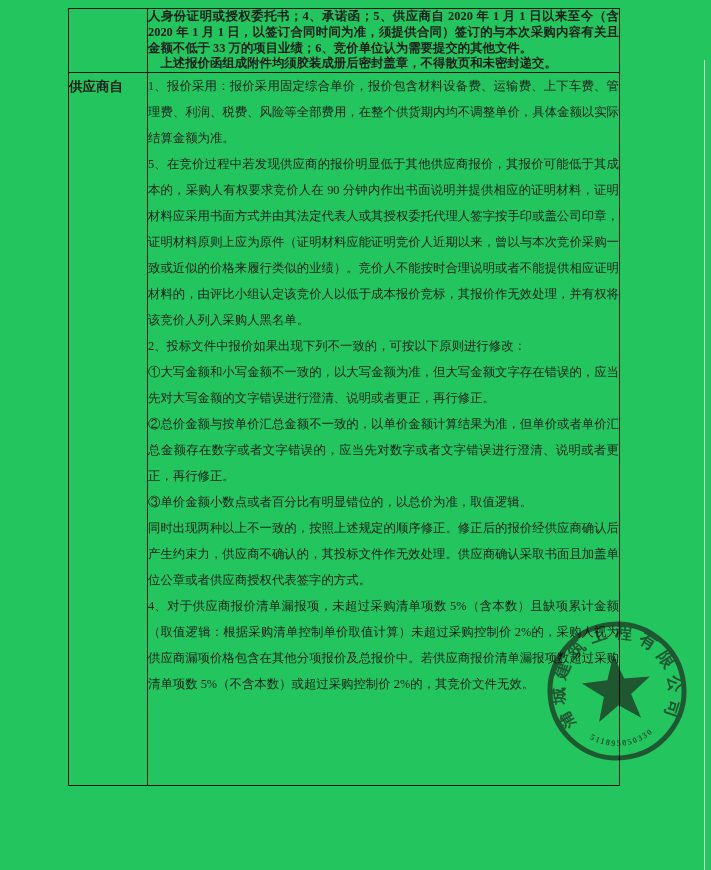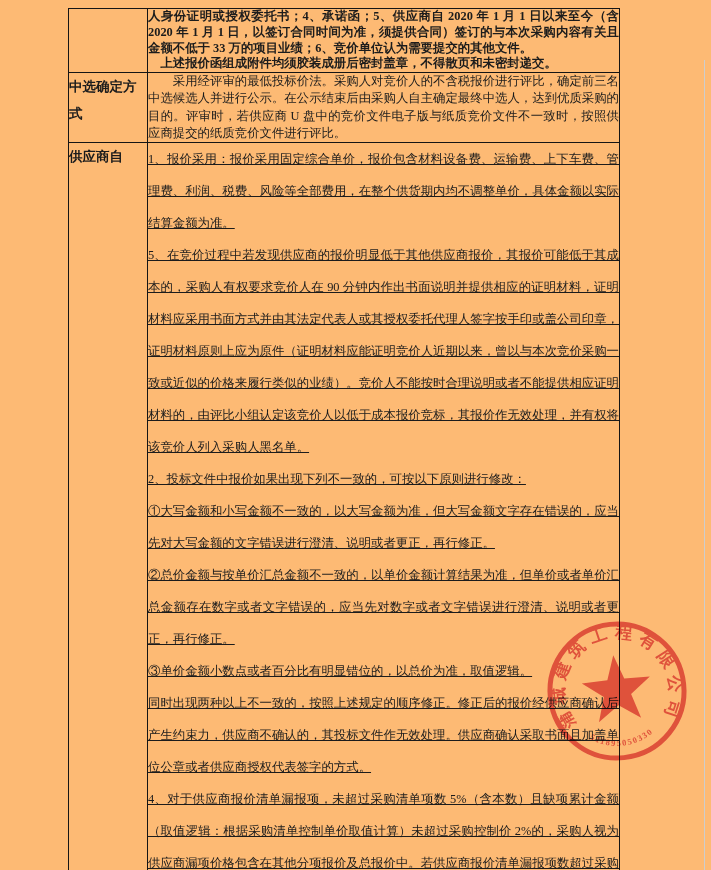--- a/index.html
+++ b/index.html
@@ -4,21 +4,21 @@
 <style>
   html,body{margin:0;padding:0;}
   body{
     width:711px;height:870px;
     background:#fdfdfd;
     font-family:"Liberation Serif","DejaVu Serif",serif;
     color:#1c1c1c;
     overflow:hidden;
     position:relative;
   }
-  .page{position:absolute;inset:0;background:#fdba74;}
+  .page{position:absolute;inset:0;background:#22c55e;}
   
   .scan-edge{position:absolute;left:704px;top:60px;height:810px;width:1px;background:#cdcdcd;}
 
   table.doc{
     position:absolute;left:68px;top:8px;
     width:552px;
     border-collapse:collapse;
     table-layout:fixed;
   }
   table.doc td{
@@ -39,21 +39,21 @@
     font-size:12.4px;
     text-align:justify;
   }
   .row1-cell{height:62px;}
   .row1-cell p{font-weight:bold;line-height:15.8px;}
   .row1-cell p.ind1{text-indent:1em;}
   .row2-cell{height:68px;}
   .row2-cell p{line-height:17.2px;}
   .row2-cell p.ind2{text-indent:2em;}
   .row3-cell{height:712px;padding-top:6px;}
-  .row3-cell p{line-height:32px;text-decoration:underline;}
+  .row3-cell p{line-height:26px;}
   .row3-label{padding-left:11px;}
 
   
   .stamp{
     position:absolute;
     left:532px;top:606px;
     width:170px;height:170px;
     opacity:.78;
     mix-blend-mode:multiply;
     transform:rotate(-6deg);
@@ -70,26 +70,20 @@
 
 <div class="page">
 
   <table class="doc">
     <tbody>
         <tr>
       <td class="label-cell"></td>
       <td class="content-cell row1-cell">
         <p>人身份证明或授权委托书；4、承诺函；5、供应商自 2020 年 1 月 1 日以来至今（含 2020 年 1 月 1 日，以签订合同时间为准，须提供合同）签订的与本次采购内容有关且金额不低于 33 万的项目业绩；6、竞价单位认为需要提交的其他文件。</p>
         <p class="ind1">上述报价函组成附件均须胶装成册后密封盖章，不得散页和未密封递交。</p>
-      </td>
-    </tr>
-    <tr>
-      <td class="label-cell">中选确定方式</td>
-      <td class="content-cell row2-cell">
-        <p class="ind2">采用经评审的最低投标价法。采购人对竞价人的不含税报价进行评比，确定前三名中选候选人并进行公示。在公示结束后由采购人自主确定最终中选人，达到优质采购的目的。评审时，若供应商 U 盘中的竞价文件电子版与纸质竞价文件不一致时，按照供应商提交的纸质竞价文件进行评比。</p>
       </td>
     </tr>
     <tr>
       <td class="label-cell row3-label">供应商自</td>
       <td class="content-cell row3-cell">
         <p>1、报价采用：报价采用固定综合单价，报价包含材料设备费、运输费、上下车费、管理费、利润、税费、风险等全部费用，在整个供货期内均不调整单价，具体金额以实际结算金额为准。</p>
         <p>5、在竞价过程中若发现供应商的报价明显低于其他供应商报价，其报价可能低于其成本的，采购人有权要求竞价人在 90 分钟内作出书面说明并提供相应的证明材料，证明材料应采用书面方式并由其法定代表人或其授权委托代理人签字按手印或盖公司印章，证明材料原则上应为原件（证明材料应能证明竞价人近期以来，曾以与本次竞价采购一致或近似的价格来履行类似的业绩）。竞价人不能按时合理说明或者不能提供相应证明材料的，由评比小组认定该竞价人以低于成本报价竞标，其报价作无效处理，并有权将该竞价人列入采购人黑名单。</p>
         <p>2、投标文件中报价如果出现下列不一致的，可按以下原则进行修改：</p>
         <p>①大写金额和小写金额不一致的，以大写金额为准，但大写金额文字存在错误的，应当先对大写金额的文字错误进行澄清、说明或者更正，再行修正。</p>
         <p>②总价金额与按单价汇总金额不一致的，以单价金额计算结果为准，但单价或者单价汇总金额存在数字或者文字错误的，应当先对数字或者文字错误进行澄清、说明或者更正，再行修正。</p>

